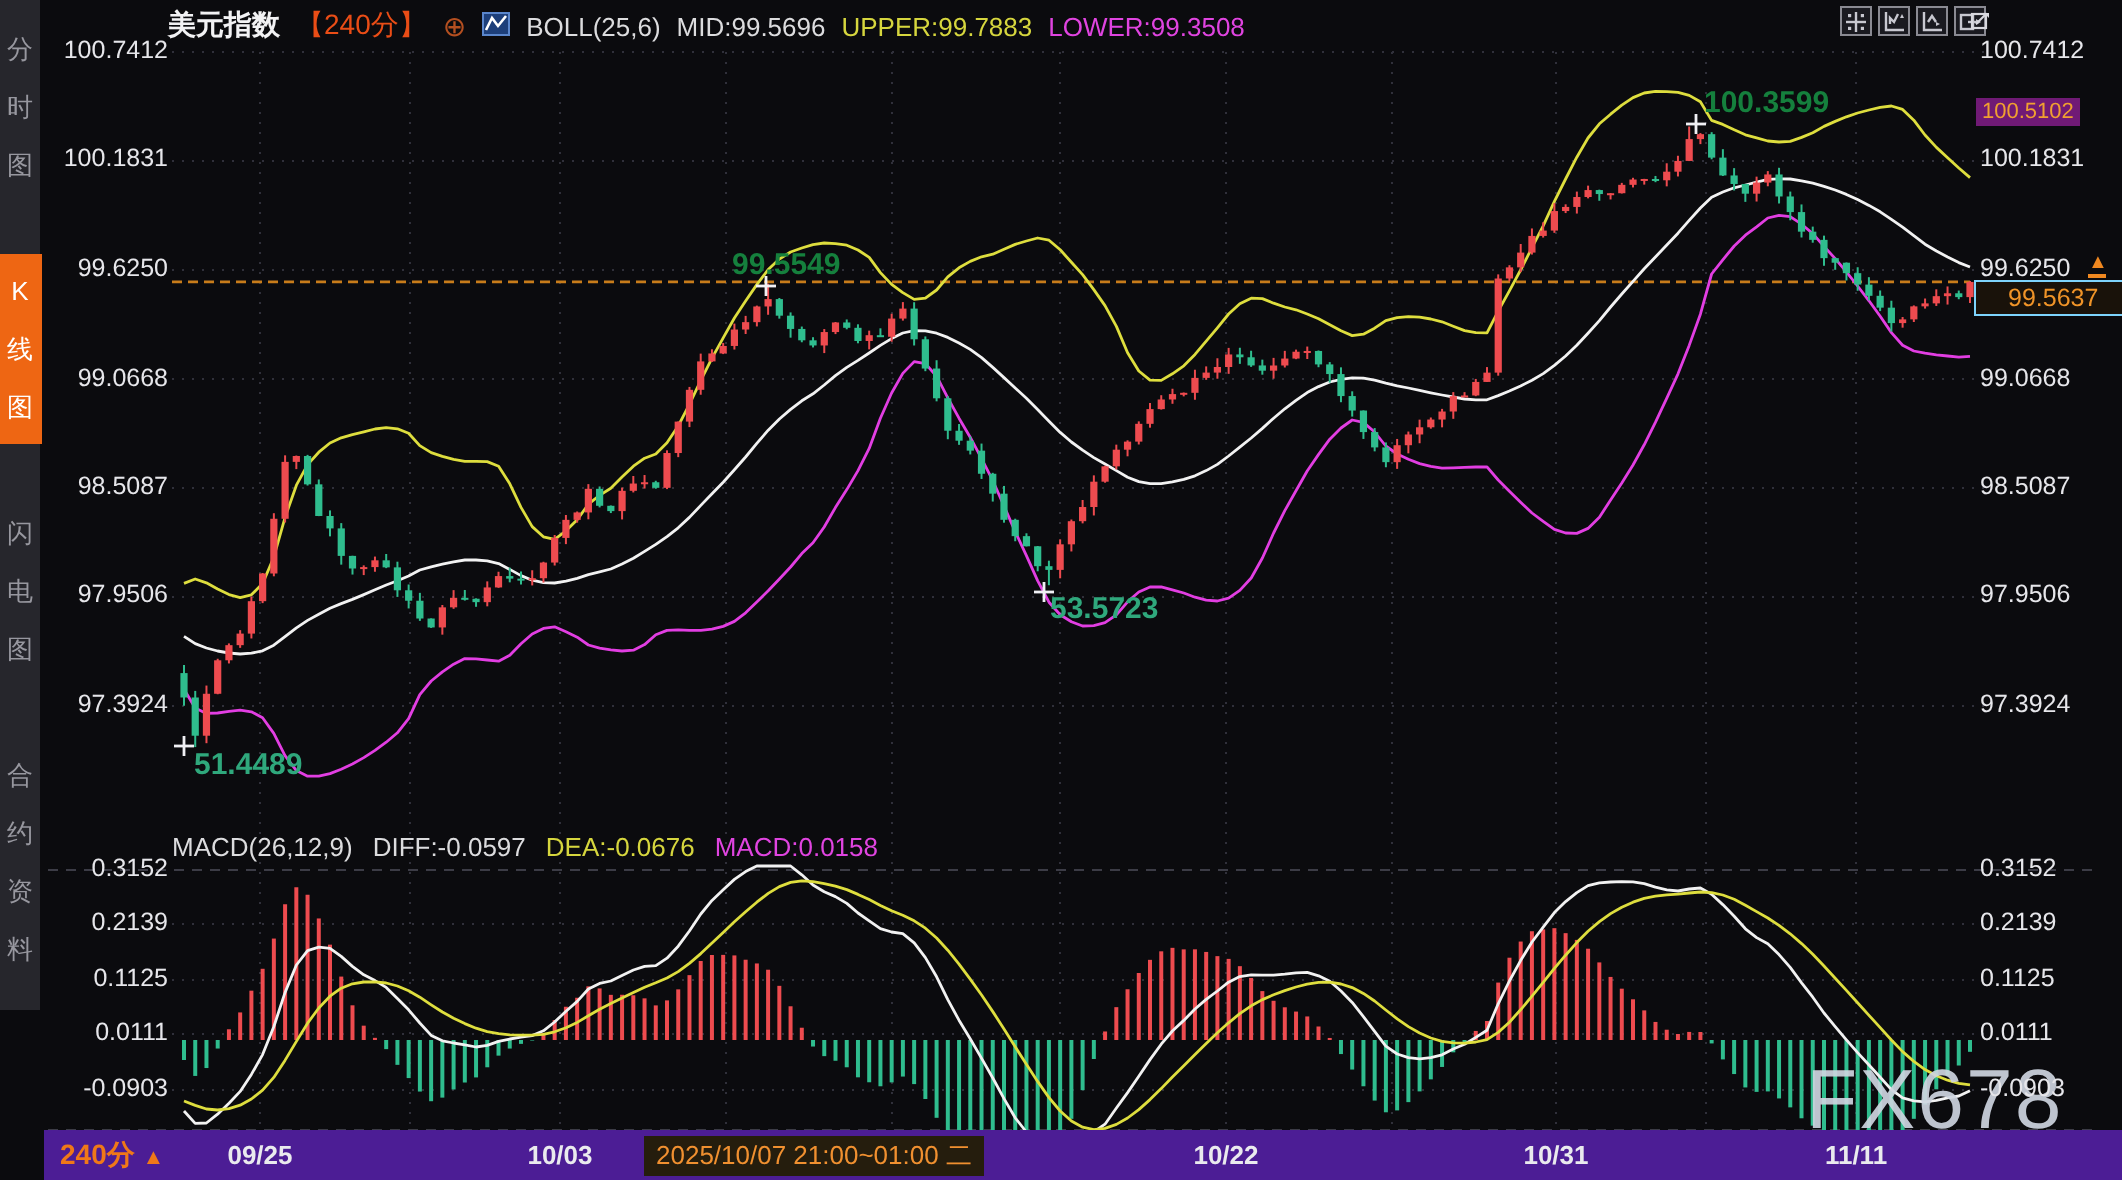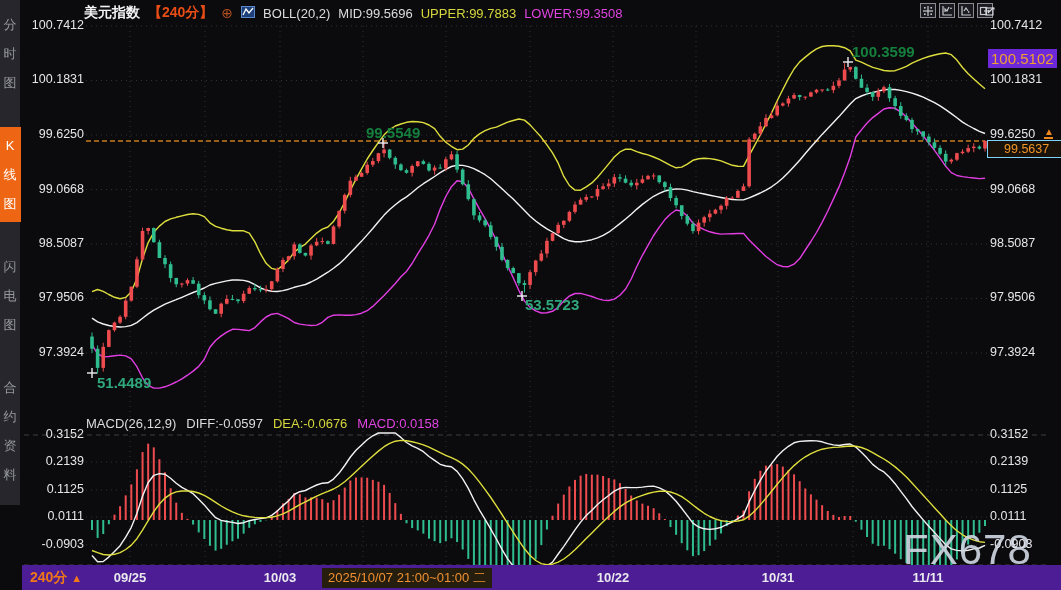--- a/index.html
+++ b/index.html
@@ -19,37 +19,37 @@
     width:22px; display:flex; flex-direction:column; align-items:center;
     color:#97979f; font-size:13px; line-height:29px; cursor:pointer; padding:4px 0;
   }
   .side-tab.active { background:#ee6613; color:#fff; }
   
   #header {
     position:absolute; left:84px; top:3px; height:20px;
     display:flex; align-items:center; gap:8px; font-size:13px; white-space:nowrap;
   }
   .t-symbol { color:#f2f2f4; font-size:14px; font-weight:bold; }
-  .t-interval { color:#ea4d16; font-size:14px; font-weight:bold; }
+  .t-interval { color:#ea4d16; font-size:14px; font-weight:normal; }
   .t-magnifier { color:#b44f20; font-size:14px; }
   .t-boll, .t-mid { color:#dcdcde; }
   .t-upper { color:#d6d63e; }
   .t-lower { color:#e044e0; }
   
   #toolbar { position:absolute; right:68px; top:3px; display:flex; gap:3px; }
   .tool-btn {
     width:16px; height:15px; border:1px solid #8a8a92; background:#1a1a20;
     display:flex; align-items:center; justify-content:center; cursor:pointer;
   }
   
   .yl { position:absolute; left:22px; width:62px; text-align:right; font-size:12.5px; color:#e6e6ea; white-space:nowrap; }
   .yr { position:absolute; left:990px; width:68px; text-align:left; font-size:12.5px; color:#e6e6ea; white-space:nowrap; }
   #high-range-label {
     position:absolute; left:988px; top:49px; padding:1px 3px;
-    background:#6d28d9; color:#f0a030; font-size:15px;
+    background:#701a75; color:#f0a030; font-size:11px;
   }
   #cur-price-box {
     position:absolute; left:987px; top:140px; padding:1px 16px;
     border:1px solid #7dd3fc; background:#19120a; color:#f09428; font-size:12.5px;
   }
   #latest-arrow {
     position:absolute; left:1044px; top:127px; color:#f08820; font-size:10px;
     line-height:9px; text-align:center; cursor:pointer;
   }
   #latest-arrow .bar { width:9px; height:2px; background:#f08820; margin-top:1px; }
@@ -641,21 +641,21 @@
   <div id="header">
     <span class="t-symbol">美元指数</span>
     <span class="t-interval">【240分】</span>
     <span class="t-magnifier">⊕</span>
     <span>
       <svg width="14" height="14" viewBox="0 0 14 14">
         <rect x="0.5" y="1.5" width="13" height="11" fill="#1d3f7a" stroke="#5a86cc" stroke-width="1"></rect>
         <polyline points="2,10 5,4 8,8 12,3" fill="none" stroke="#ffffff" stroke-width="1.3"></polyline>
       </svg>
     </span>
-    <span class="t-boll">BOLL(20,2)</span>
+    <span class="t-boll">BOLL(25,6)</span>
     <span class="t-mid">MID:99.5696</span>
     <span class="t-upper">UPPER:99.7883</span>
     <span class="t-lower">LOWER:99.3508</span>
   </div>
 
   <div id="toolbar">
     <div class="tool-btn">
       <svg width="12" height="12" viewBox="0 0 12 12" stroke="#c8c8d0" stroke-width="1.2">
         <line x1="6" y1="1" x2="6" y2="11"></line>
           <line x1="1" y1="6" x2="11" y2="6"></line>

